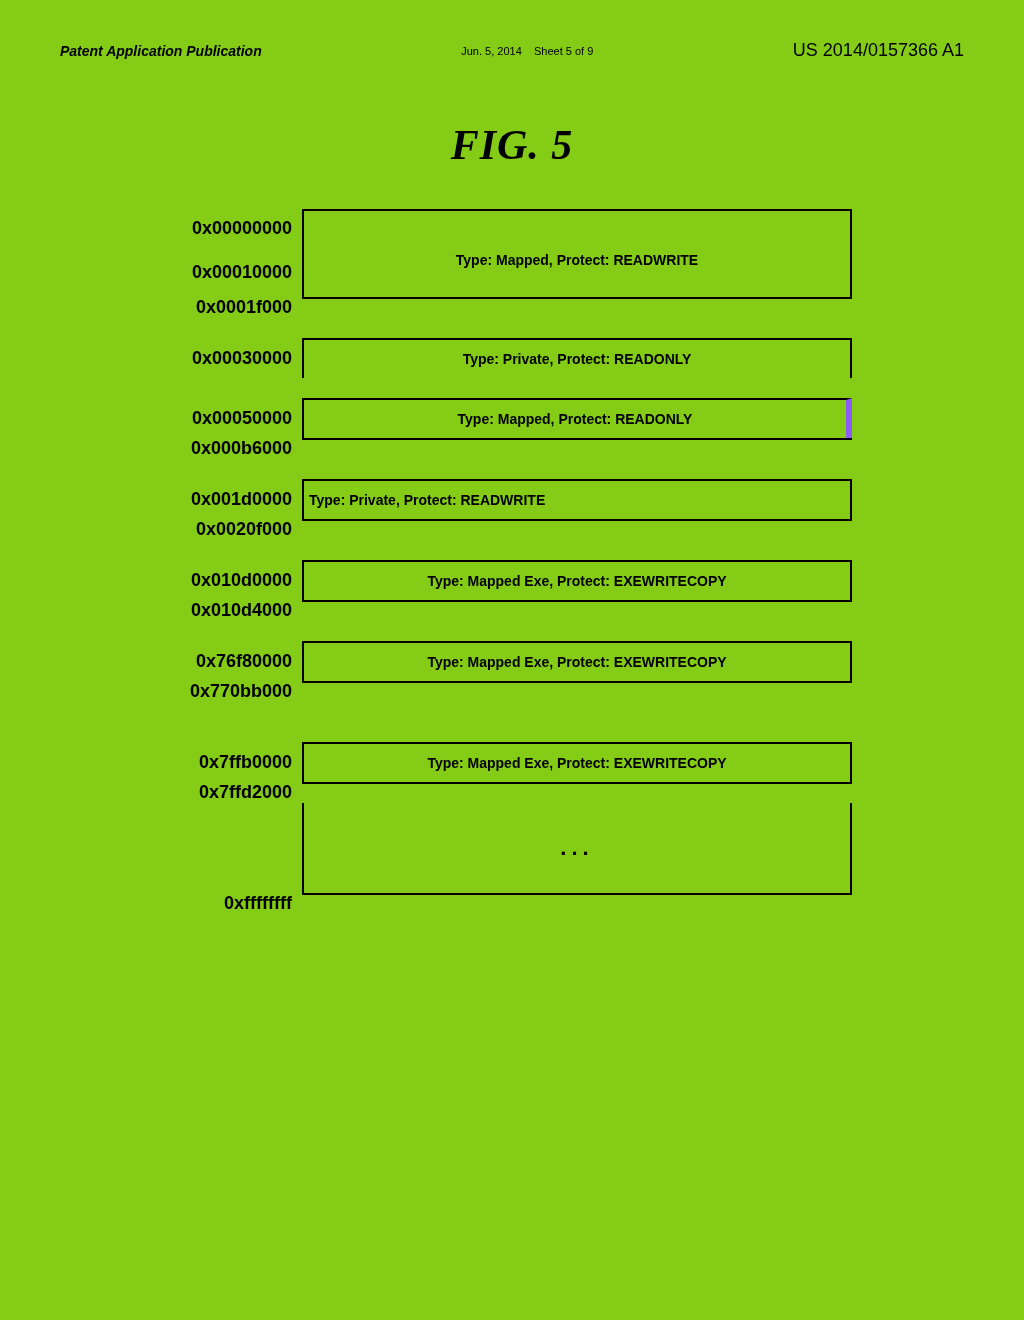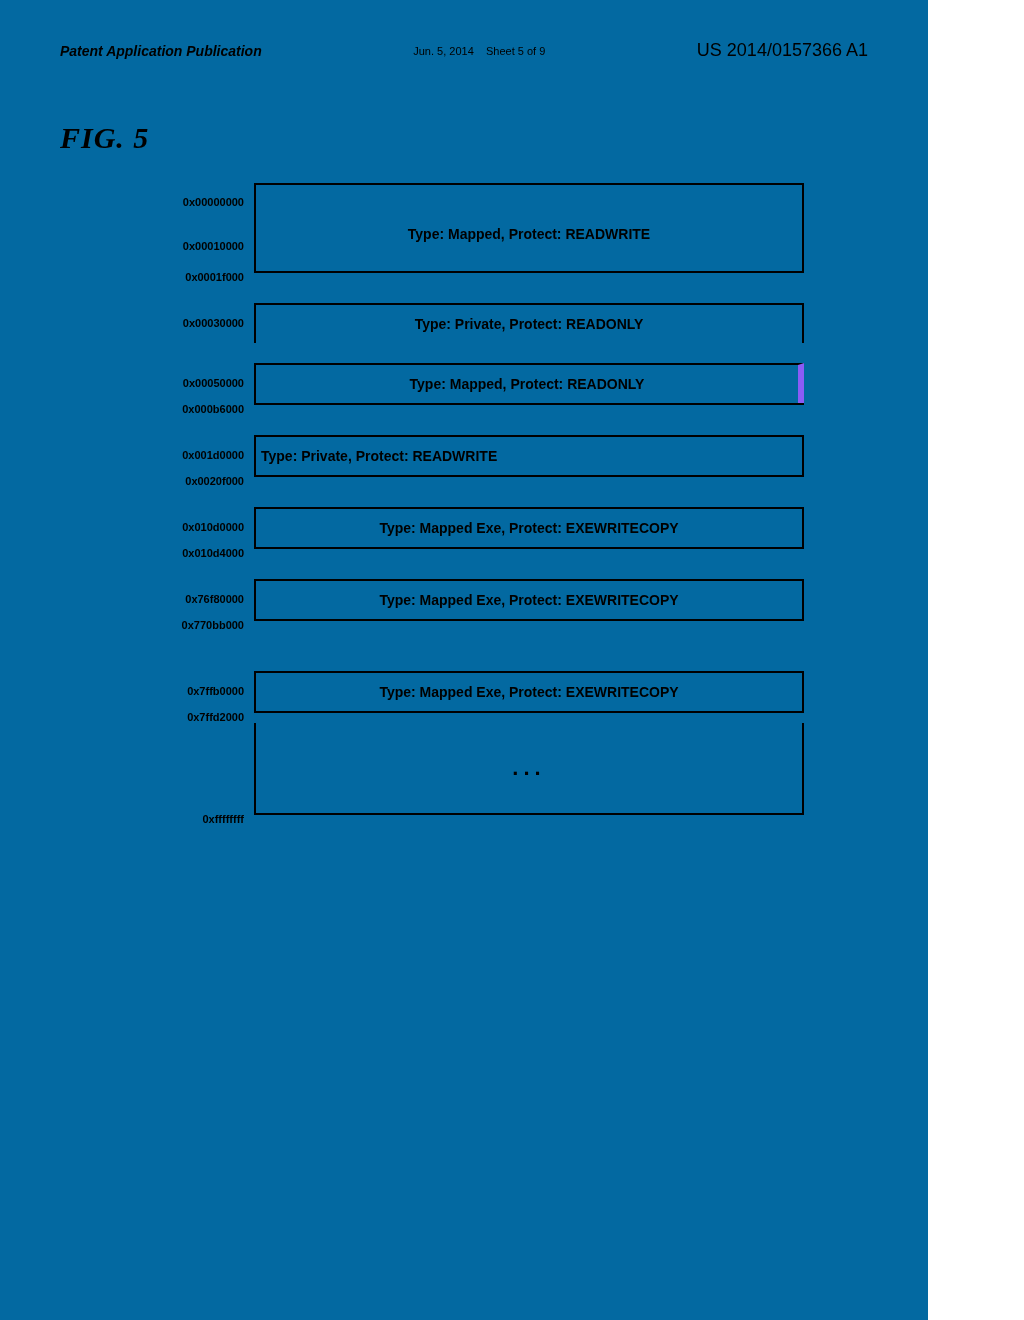--- a/index.html
+++ b/index.html
@@ -10,23 +10,23 @@
 
     body {
       background: #ffffff;
       font-family: Arial, sans-serif;
       width: 1024px;
       min-height: 1320px;
       position: relative;
     }
 
     .page {
-      width: 928px;
+      width: 1024px;
       min-height: 1320px;
-      background: #0369a1;
+      background: #84cc16;
       padding: 40px 60px;
     }
 
     .header {
       display: flex;
       justify-content: space-between;
       align-items: center;
       margin-bottom: 60px;
       font-size: 14px;
       color: #000;
@@ -39,26 +39,26 @@
 
     .header-center {
       font-size: 11px;
     }
 
     .header-right {
       font-size: 18px;
     }
 
     .figure-title {
-      text-align: left;
-      font-size: 30px;
+      text-align: center;
+      font-size: 42px;
       font-weight: bold;
       font-style: italic;
       font-family: 'Times New Roman', serif;
-      margin-bottom: 28px;
+      margin-bottom: 40px;
       letter-spacing: 1px;
     }
 
     .block-label {
       font-size: 14px;
       font-weight: bold;
       text-align: center;
       padding: 5px;
     }
 
@@ -67,21 +67,21 @@
       width: 680px;
     }
 
     .row-addr-box {
       display: flex;
       align-items: stretch;
     }
 
     .addr {
       width: 130px;
-      font-size: 11px;
+      font-size: 18px;
       font-weight: bold;
       display: flex;
       align-items: center;
       justify-content: flex-end;
       padding-right: 10px;
       flex-shrink: 0;
       font-family: Arial, sans-serif;
     }
 
     .box {

